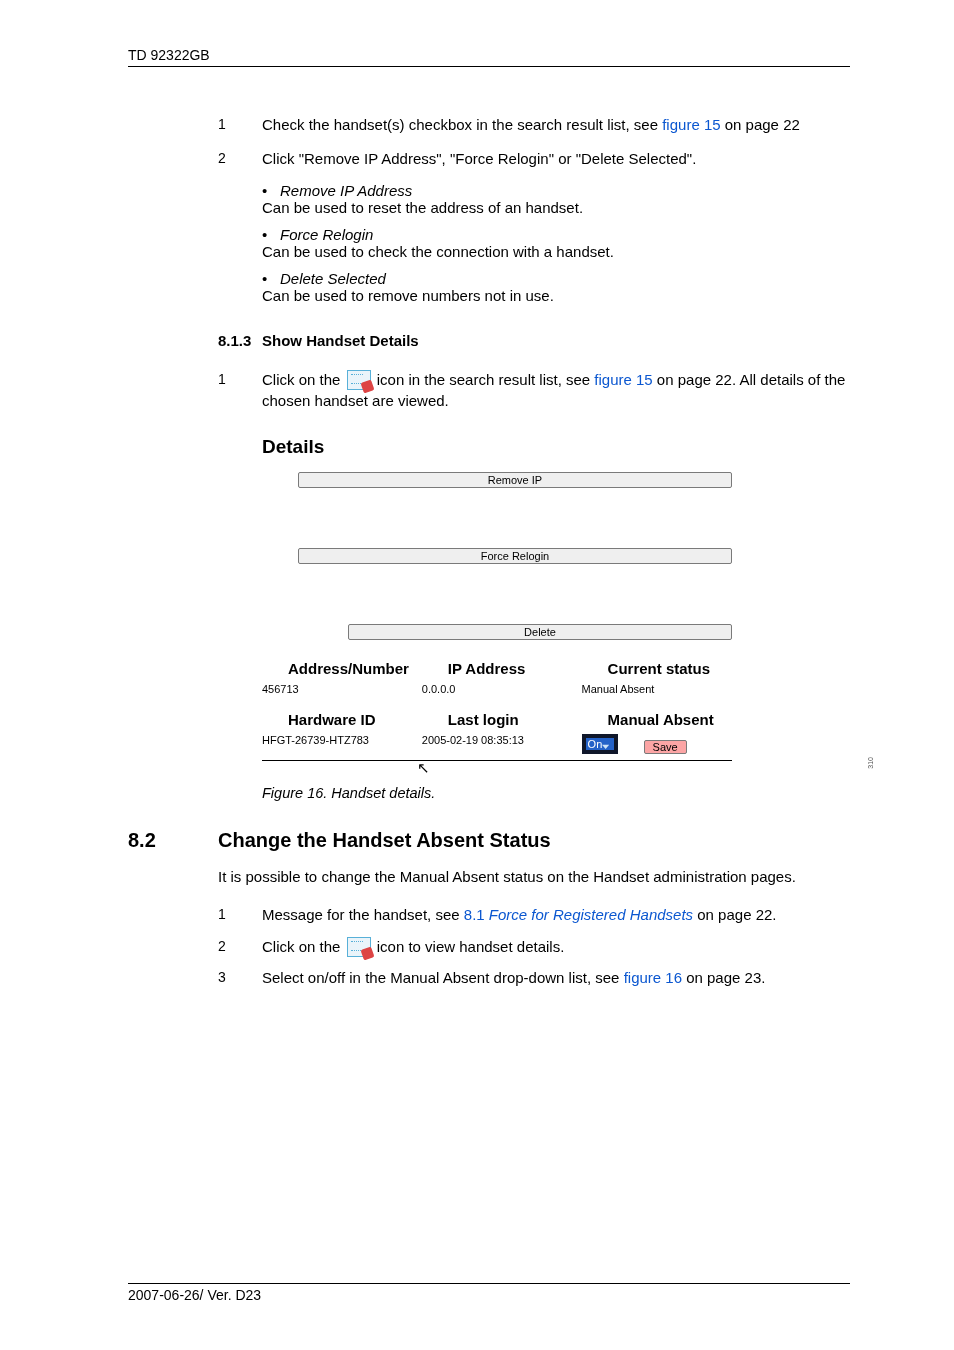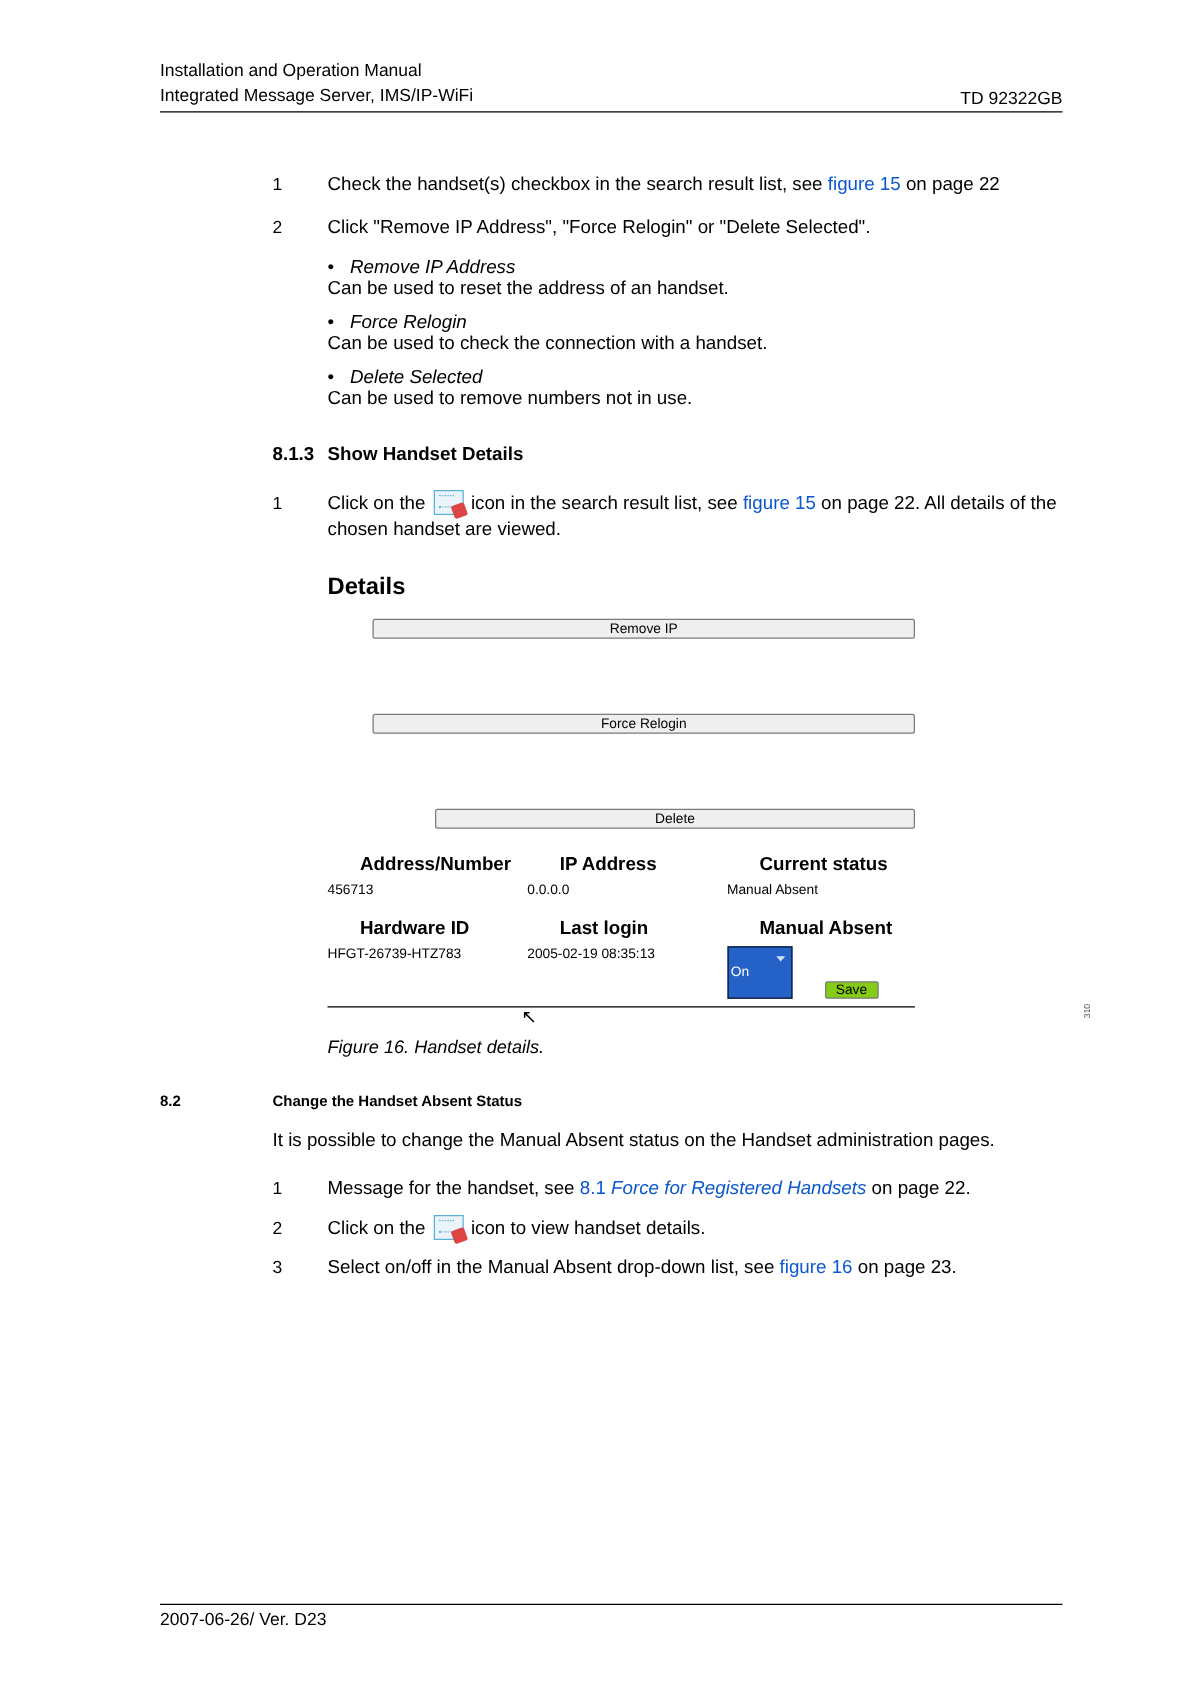--- a/index.html
+++ b/index.html
@@ -18,21 +18,21 @@
       justify-content: space-between;
       border-bottom: 1px solid #000;
       padding-bottom: 3px;
       font-size: 14px;
       margin-bottom: 47px;
     }
     .header-left { line-height: 1.4; }
     .header-right { align-self: flex-end; }
     .content { padding-left: 90px; }
     .heading-row { display: flex; margin-top: 8px; font-weight: 700;}
-    .heading-row.h2 { margin-left: -90px; margin-top: 28px; margin-bottom: 8px; font-size: 12px;}
+    .heading-row.h2 { margin-left: -90px; margin-top: 28px; margin-bottom: 8px; font-size: 20px;}
     .heading-row.h3 { font-size: 15px;}
     .sec-num { width: 44px; flex-shrink: 0;}
     .sec-num-h2 { width: 90px; flex-shrink: 0;}
     .section-title { flex: 1; }
     .step-row { display: flex; margin-top: 20px; line-height: 1.45;}
     .step-num { width: 44px; flex-shrink: 0; font-size: 14px;}
     .step-body { flex: 1; font-size: 15px;}
     .bullet-list { margin-left: 44px; margin-top: 12px; }
     .bullet-item { margin-top: 10px; }
     .bullet-head { display: flex; }
@@ -82,39 +82,39 @@
     }
     .d-btn.delete { margin-left: 50px; min-width: 54px;}
     .details-grid { display: flex; justify-content: space-between; margin-bottom: 16px;}
     .details-col { width: 32%; }
     .details-label { font-weight: 700; font-size: 15px; margin-bottom: 6px; margin-left: 26px;}
     .details-value { font-size: 11px; }
     .details-row2 { display: flex; justify-content: space-between; align-items: flex-start; padding-bottom: 6px; border-bottom: 1px solid #000;}
     .details-row2-right { display: flex; align-items: flex-end; gap: 26px;}
     .select-box {
       display: inline-block;
-      border: 1px solid #0f172a;
+      border: 4px solid #0f172a;
       background: #2462c8;
       color: #fff;
       font-size: 11px;
-      padding: 14px 2px;
-      position: relative;
-      width: 52px;
+      padding: 0 2px;
+      position: relative;
+      width: 36px;
     }
     .select-box::after {
       content: '';
       position: absolute;
       right: 2px; top: 2px;
       width: 12px; height: 12px;
       background: #cde2f7;
       clip-path: polygon(20% 40%, 80% 40%, 50% 75%);
     }
     .save-btn {
       border: 1px solid #7a7a7a;
-      background: #84cc16;
+      background: #fca5a5;
       font-size: 11px;
       padding: 0px 8px;
       border-radius: 2px;
     }
     .cursor-icon {
       position: relative;
       margin-left: 155px;
       margin-top: -2px;
       font-size: 15px;
     }
@@ -139,24 +139,20 @@
       border-top: 1px solid #000;
       padding-top: 3px;
       font-size: 14px;
     }
     .fig-container { position: relative; }
   </style>
 </head>
 <body>
 
 <div class="header">
-  <div class="header-left">
-    <div>Installation and Operation Manual</div>
-    <div>Integrated Message Server, IMS/IP-WiFi</div>
-  </div>
   <div class="header-right">TD 92322GB</div>
 </div>
 
 <div class="content">
 
 
   <div class="step-row">
     <div class="step-num">1</div>
     <div class="step-body">
       <span>Check the handset(s) checkbox in the search result list, see </span><span class="link">figure 15</span><span> on page 22</span>

